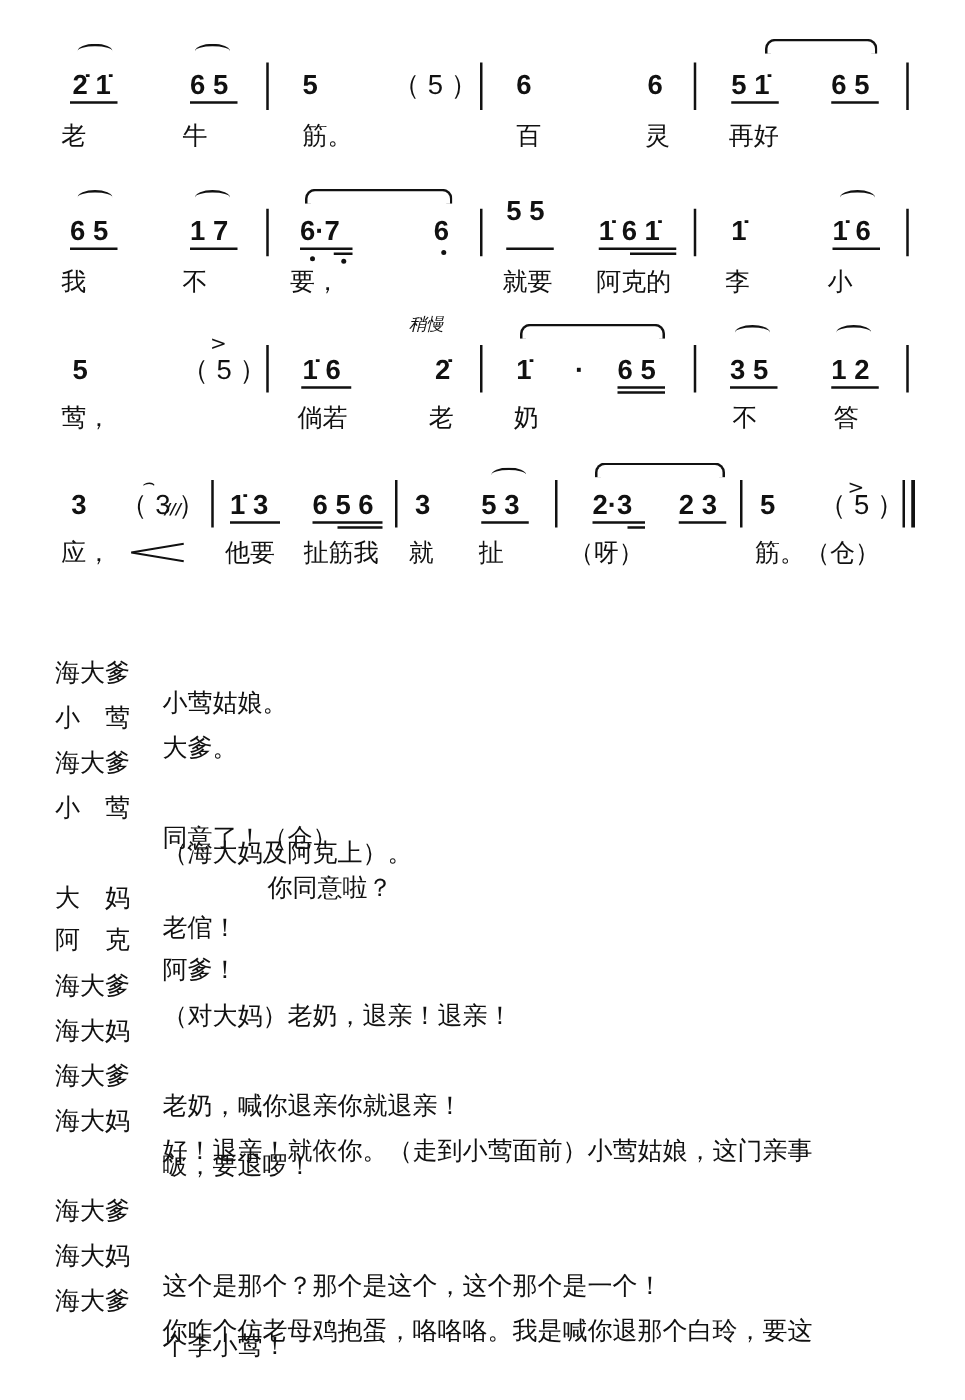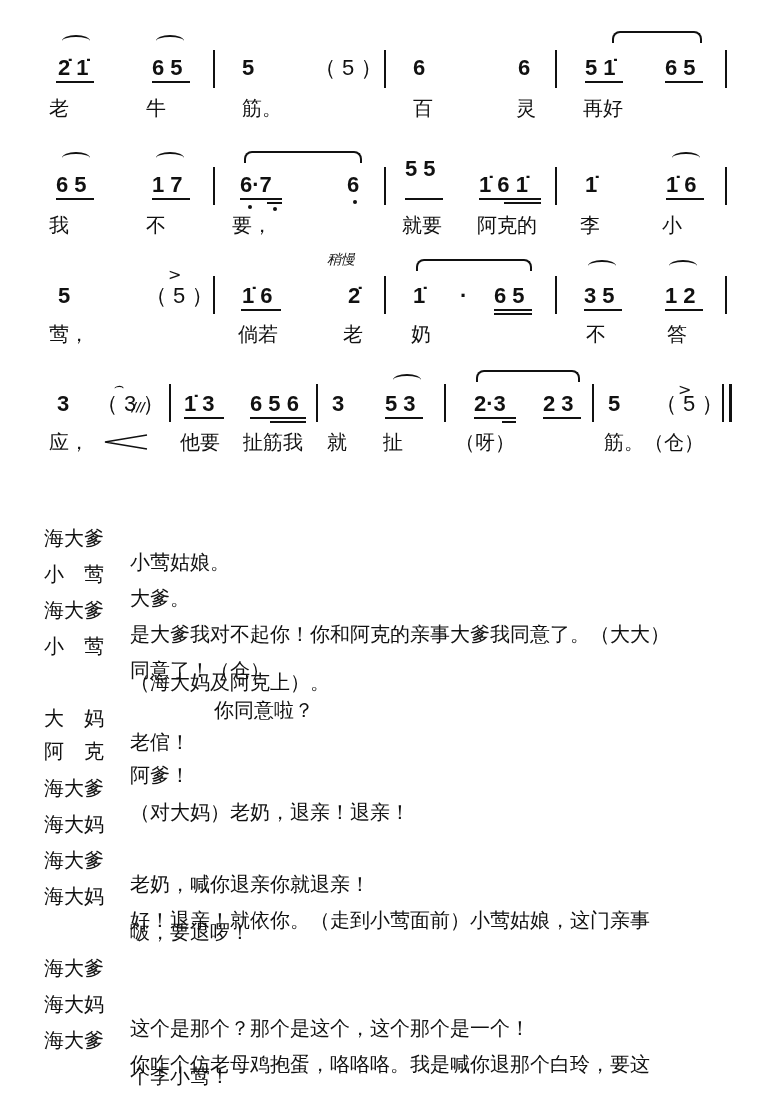--- a/index.html
+++ b/index.html
@@ -176,21 +176,20 @@
   <div class="dl" style="top:0px;">
     <span class="speaker">海大爹</span>
     <span class="speech">小莺姑娘。</span>
   </div>
   <div class="dl" style="top:36px;">
     <span class="speaker">小　莺</span>
     <span class="speech">大爹。</span>
   </div>
   <div class="dl" style="top:72px;">
     <span class="speaker">海大爹</span>
-    <span class="speech">是大爹我对不起你！你和阿克的亲事大爹我同意了。（大大）</span>
   </div>
   <div class="dl" style="top:108px;">
     <span class="speaker">小　莺</span>
     <span class="speech">同意了！（仓）</span>
   </div>
   <div class="dl" style="top:144px;">
     <span class="speech">（海大妈及阿克上）。</span>
   </div>
   <div class="dl" style="top:180px;">
     <span class="speaker">大　妈</span>

